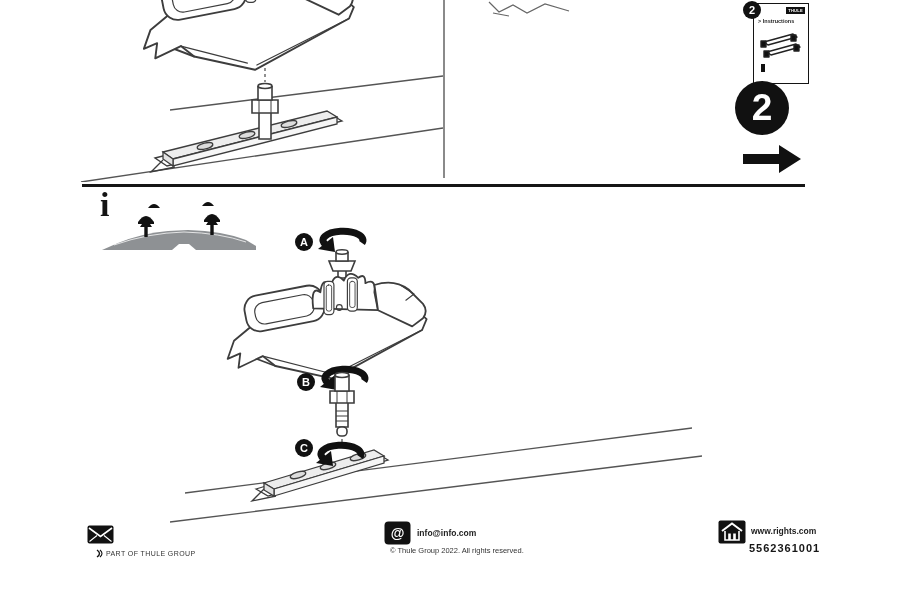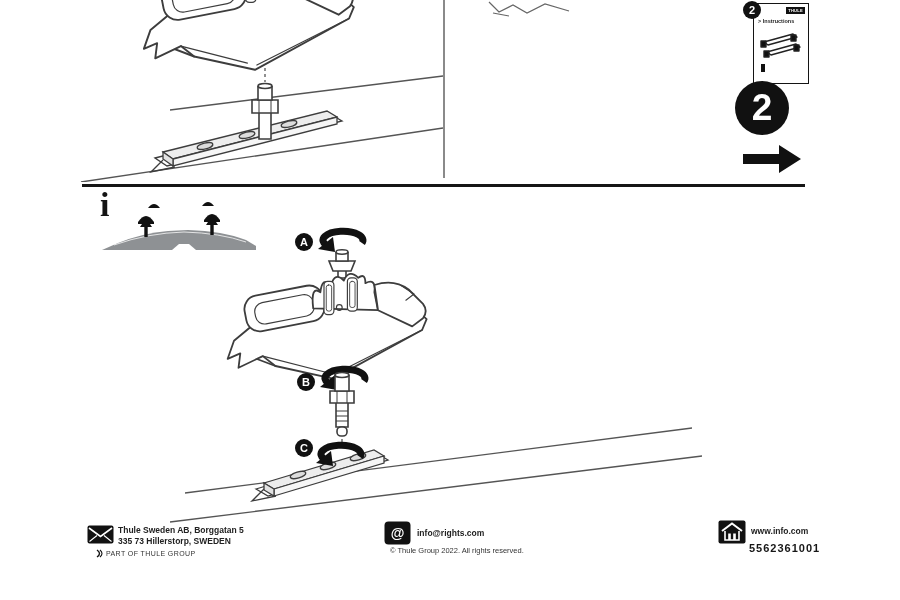--- a/index.html
+++ b/index.html
@@ -180,42 +180,38 @@
 
   <div class="abs circ-label" style="left:295px;top:233px">A</div>
   <div class="abs circ-label" style="left:297px;top:373px">B</div>
   <div class="abs circ-label" style="left:295px;top:439px">C</div>
 
   <svg class="abs" style="left:87px;top:525px" width="27" height="19" viewBox="0 0 27 19">
     <rect x="0.5" y="0.5" width="26" height="18" rx="2" fill="#111"></rect>
     <path d="M2,3 L13.5,11.5 L25,3" fill="none" stroke="#fff" stroke-width="1.6"></path>
     <path d="M2.5,16.5 L10,10.5 M24.5,16.5 L17,10.5" fill="none" stroke="#fff" stroke-width="1.1"></path>
   </svg>
-  <div class="abs addr" style="left:118px;top:525px">
-    <div>Thule Sweden AB, Borggatan 5</div>
-    <div>335 73 Hillerstorp, SWEDEN</div>
-  </div>
   <div class="abs" style="left:96px;top:549px;display:flex;align-items:center;gap:3px">
     <svg width="7" height="9" viewBox="0 0 7 9">
       <path d="M1,8 Q6,4.5 1,1" fill="none" stroke="#111" stroke-width="1.4"></path>
       <path d="M4,8 Q8,4.5 4,1" fill="none" stroke="#111" stroke-width="1.1"></path>
     </svg>
     <span class="small-note">PART OF THULE GROUP</span>
   </div>
 
   <svg class="abs" style="left:384px;top:521px" width="27" height="24" viewBox="0 0 27 24">
     <rect x="0.5" y="0.5" width="26" height="23" rx="4" fill="#111"></rect>
     <text x="13.5" y="17" text-anchor="middle" fill="#fff" font-size="14" font-weight="bold" font-family="Liberation Sans, sans-serif">@</text>
   </svg>
-  <div class="abs linktext" style="left:417px;top:528px">info@rights.com</div>
+  <div class="abs linktext" style="left:417px;top:528px">info@info.com</div>
   <div class="abs copyright" style="left:384px;top:546px">© Thule Group 2022. All rights reserved.</div>
 
   <svg class="abs" style="left:718px;top:520px" width="28" height="24" viewBox="0 0 28 24">
     <rect x="0.5" y="0.5" width="27" height="23" rx="2" fill="#111"></rect>
     <path d="M4,11 L14,3.5 L24,11" fill="none" stroke="#fff" stroke-width="2"></path>
     <path d="M7,11 V20 H21 V11" fill="none" stroke="#fff" stroke-width="1.6"></path>
     <rect x="10.2" y="13.5" width="2.6" height="6.5" fill="#fff"></rect>
     <rect x="15.2" y="13.5" width="2.6" height="6.5" fill="#fff"></rect>
   </svg>
-  <div class="abs linktext" style="left:751px;top:526px">www.info.com</div>
+  <div class="abs linktext" style="left:751px;top:526px">www.rights.com</div>
   <div class="abs partnum" style="left:749px;top:542px">5562361001</div>
 
 </div>
 
 </body></html>

